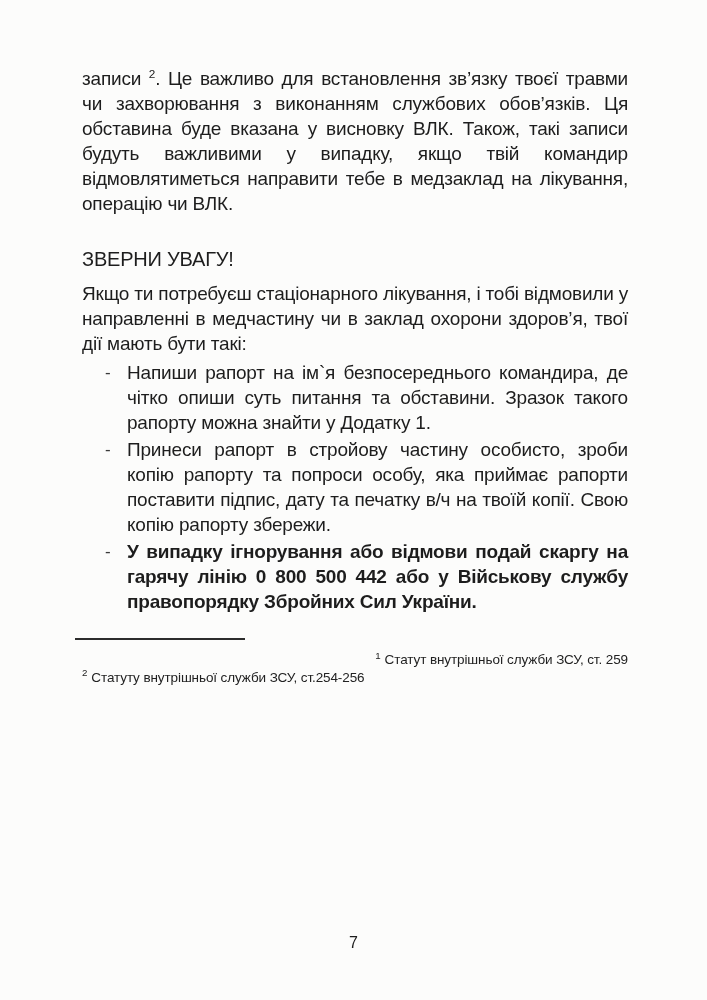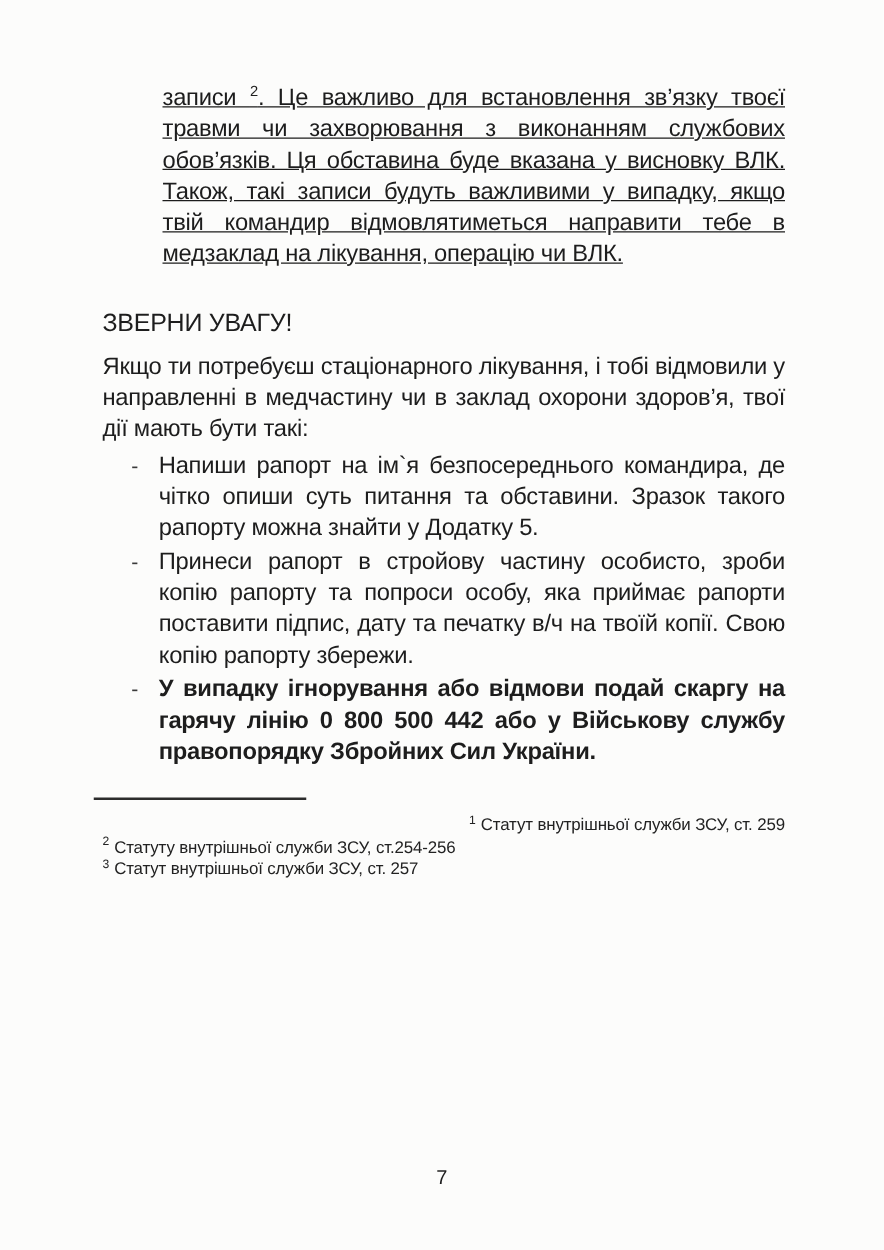--- a/index.html
+++ b/index.html
@@ -20,22 +20,20 @@
   }
   .para {
     margin: 0;
     font-size: 19px;
     line-height: 25px;
     letter-spacing: -0.2px;
     text-align: justify;
     text-align-last: left;
   }
   .indented {
-    margin-left: 48px;
-    text-decoration: underline;
   }
   sup.fn-ref {
     font-size: 0.62em;
     line-height: 0;
     vertical-align: super;
   }
   .attention-heading {
     margin: 31px 0 0 0;
     font-size: 20px;
     line-height: 25px;
@@ -125,35 +123,34 @@
 
   <p class="para attention-heading">ЗВЕРНИ УВАГУ!</p>
 
 
 
   <p class="para answer-intro">Якщо ти потребуєш стаціонарного лікування, і тобі відмовили у направленні в медчастину чи в заклад охорони здоров’я, твої дії мають бути такі:</p>
 
   <div class="steps">
     <div class="step">
       <span class="step-marker">-</span>
-      <span class="step-text">Напиши рапорт на ім`я безпосереднього командира, де чітко опиши суть питання та обставини. Зразок такого рапорту можна знайти у Додатку 5.</span>
+      <span class="step-text">Напиши рапорт на ім`я безпосереднього командира, де чітко опиши суть питання та обставини. Зразок такого рапорту можна знайти у Додатку 1.</span>
     </div>
     <div class="step">
       <span class="step-marker">-</span>
       <span class="step-text">Принеси рапорт в стройову частину особисто, зроби копію рапорту та попроси особу, яка приймає рапорти поставити підпис, дату та печатку в/ч на твоїй копії. Свою копію рапорту збережи.</span>
     </div>
     <div class="step bold">
       <span class="step-marker">-</span>
       <span class="step-text">У випадку ігнорування або відмови подай скаргу на гарячу лінію 0 800 500 442 або у Військову службу правопорядку Збройних Сил України.</span>
     </div>
   </div>
 
   <hr class="footnote-sep">
 
   <div class="footnotes">
     <p class="footnote" style="margin: 0px; text-align: right;"><sup class="fn-marker">1</sup><span>Статут внутрішньої служби ЗСУ, ст. 259</span></p>
     <p class="footnote" style="margin:0;"><sup class="fn-marker">2</sup><span>Статуту внутрішньої служби ЗСУ, ст.254-256</span></p>
-    <p class="footnote" style="margin:0;"><sup class="fn-marker">3</sup><span>Статут внутрішньої служби ЗСУ, ст. 257</span></p>
   </div>
 
   <div class="page-number">7</div>
 
 </div>
 
 </body></html>

